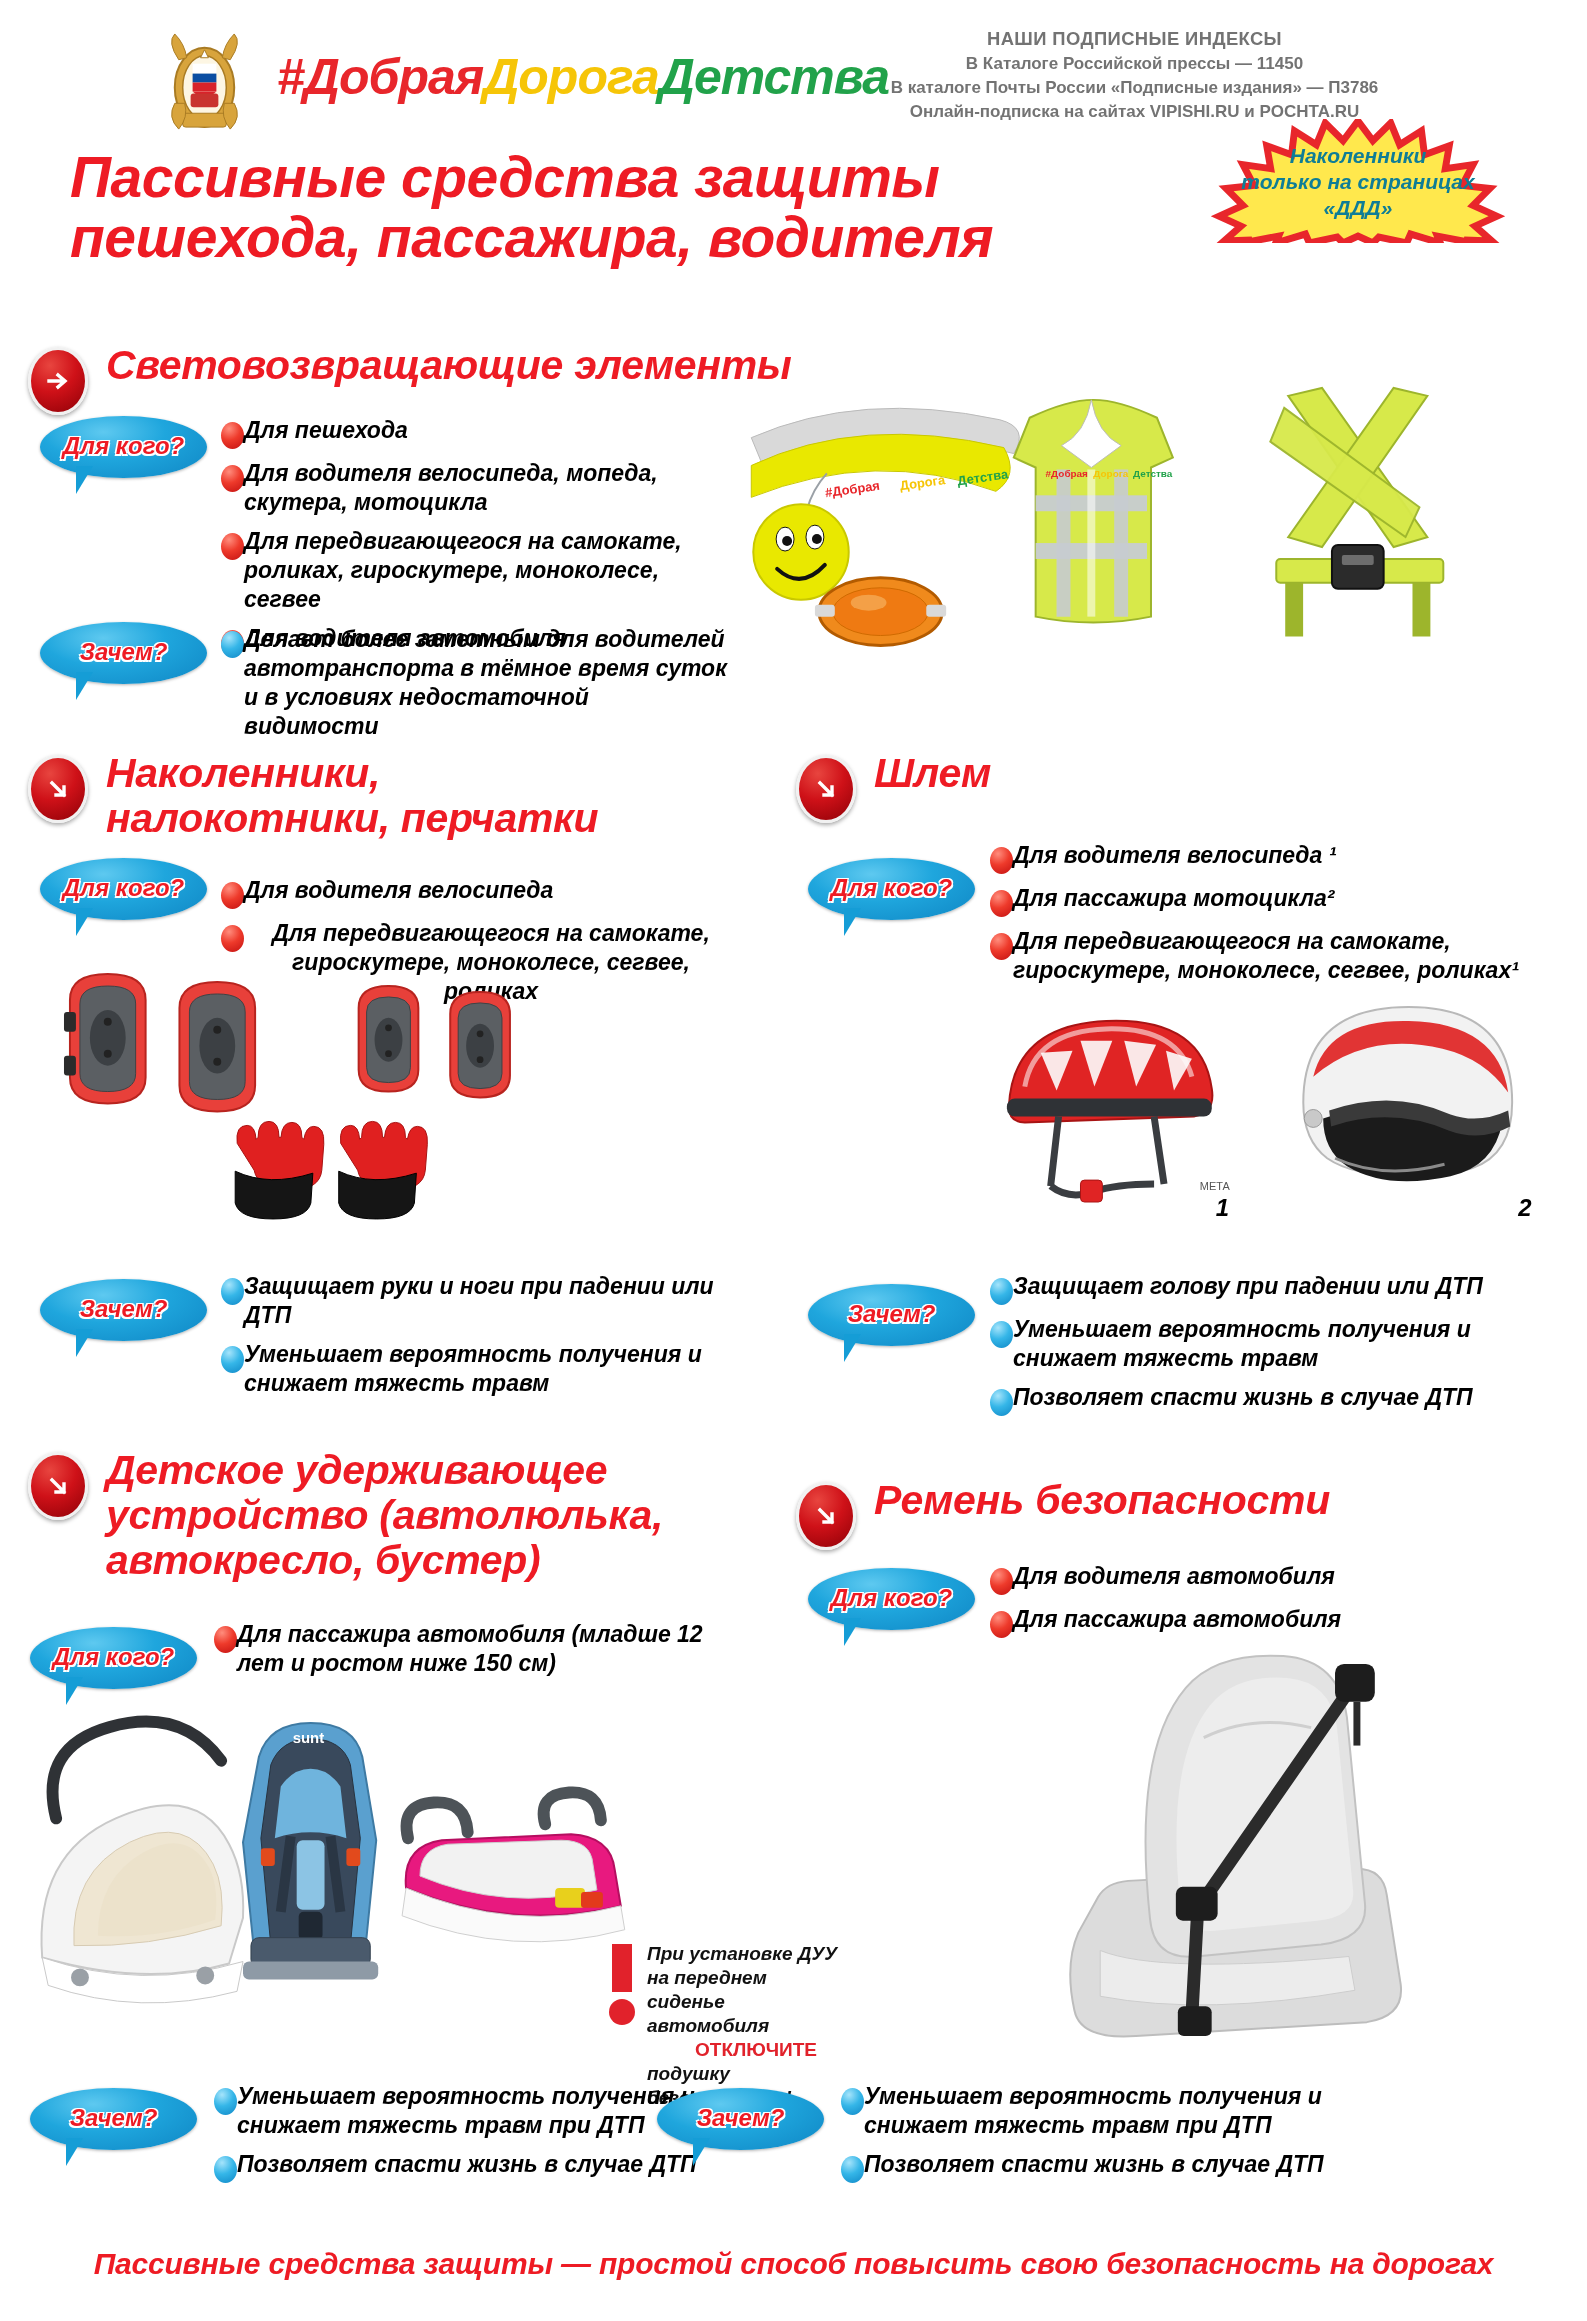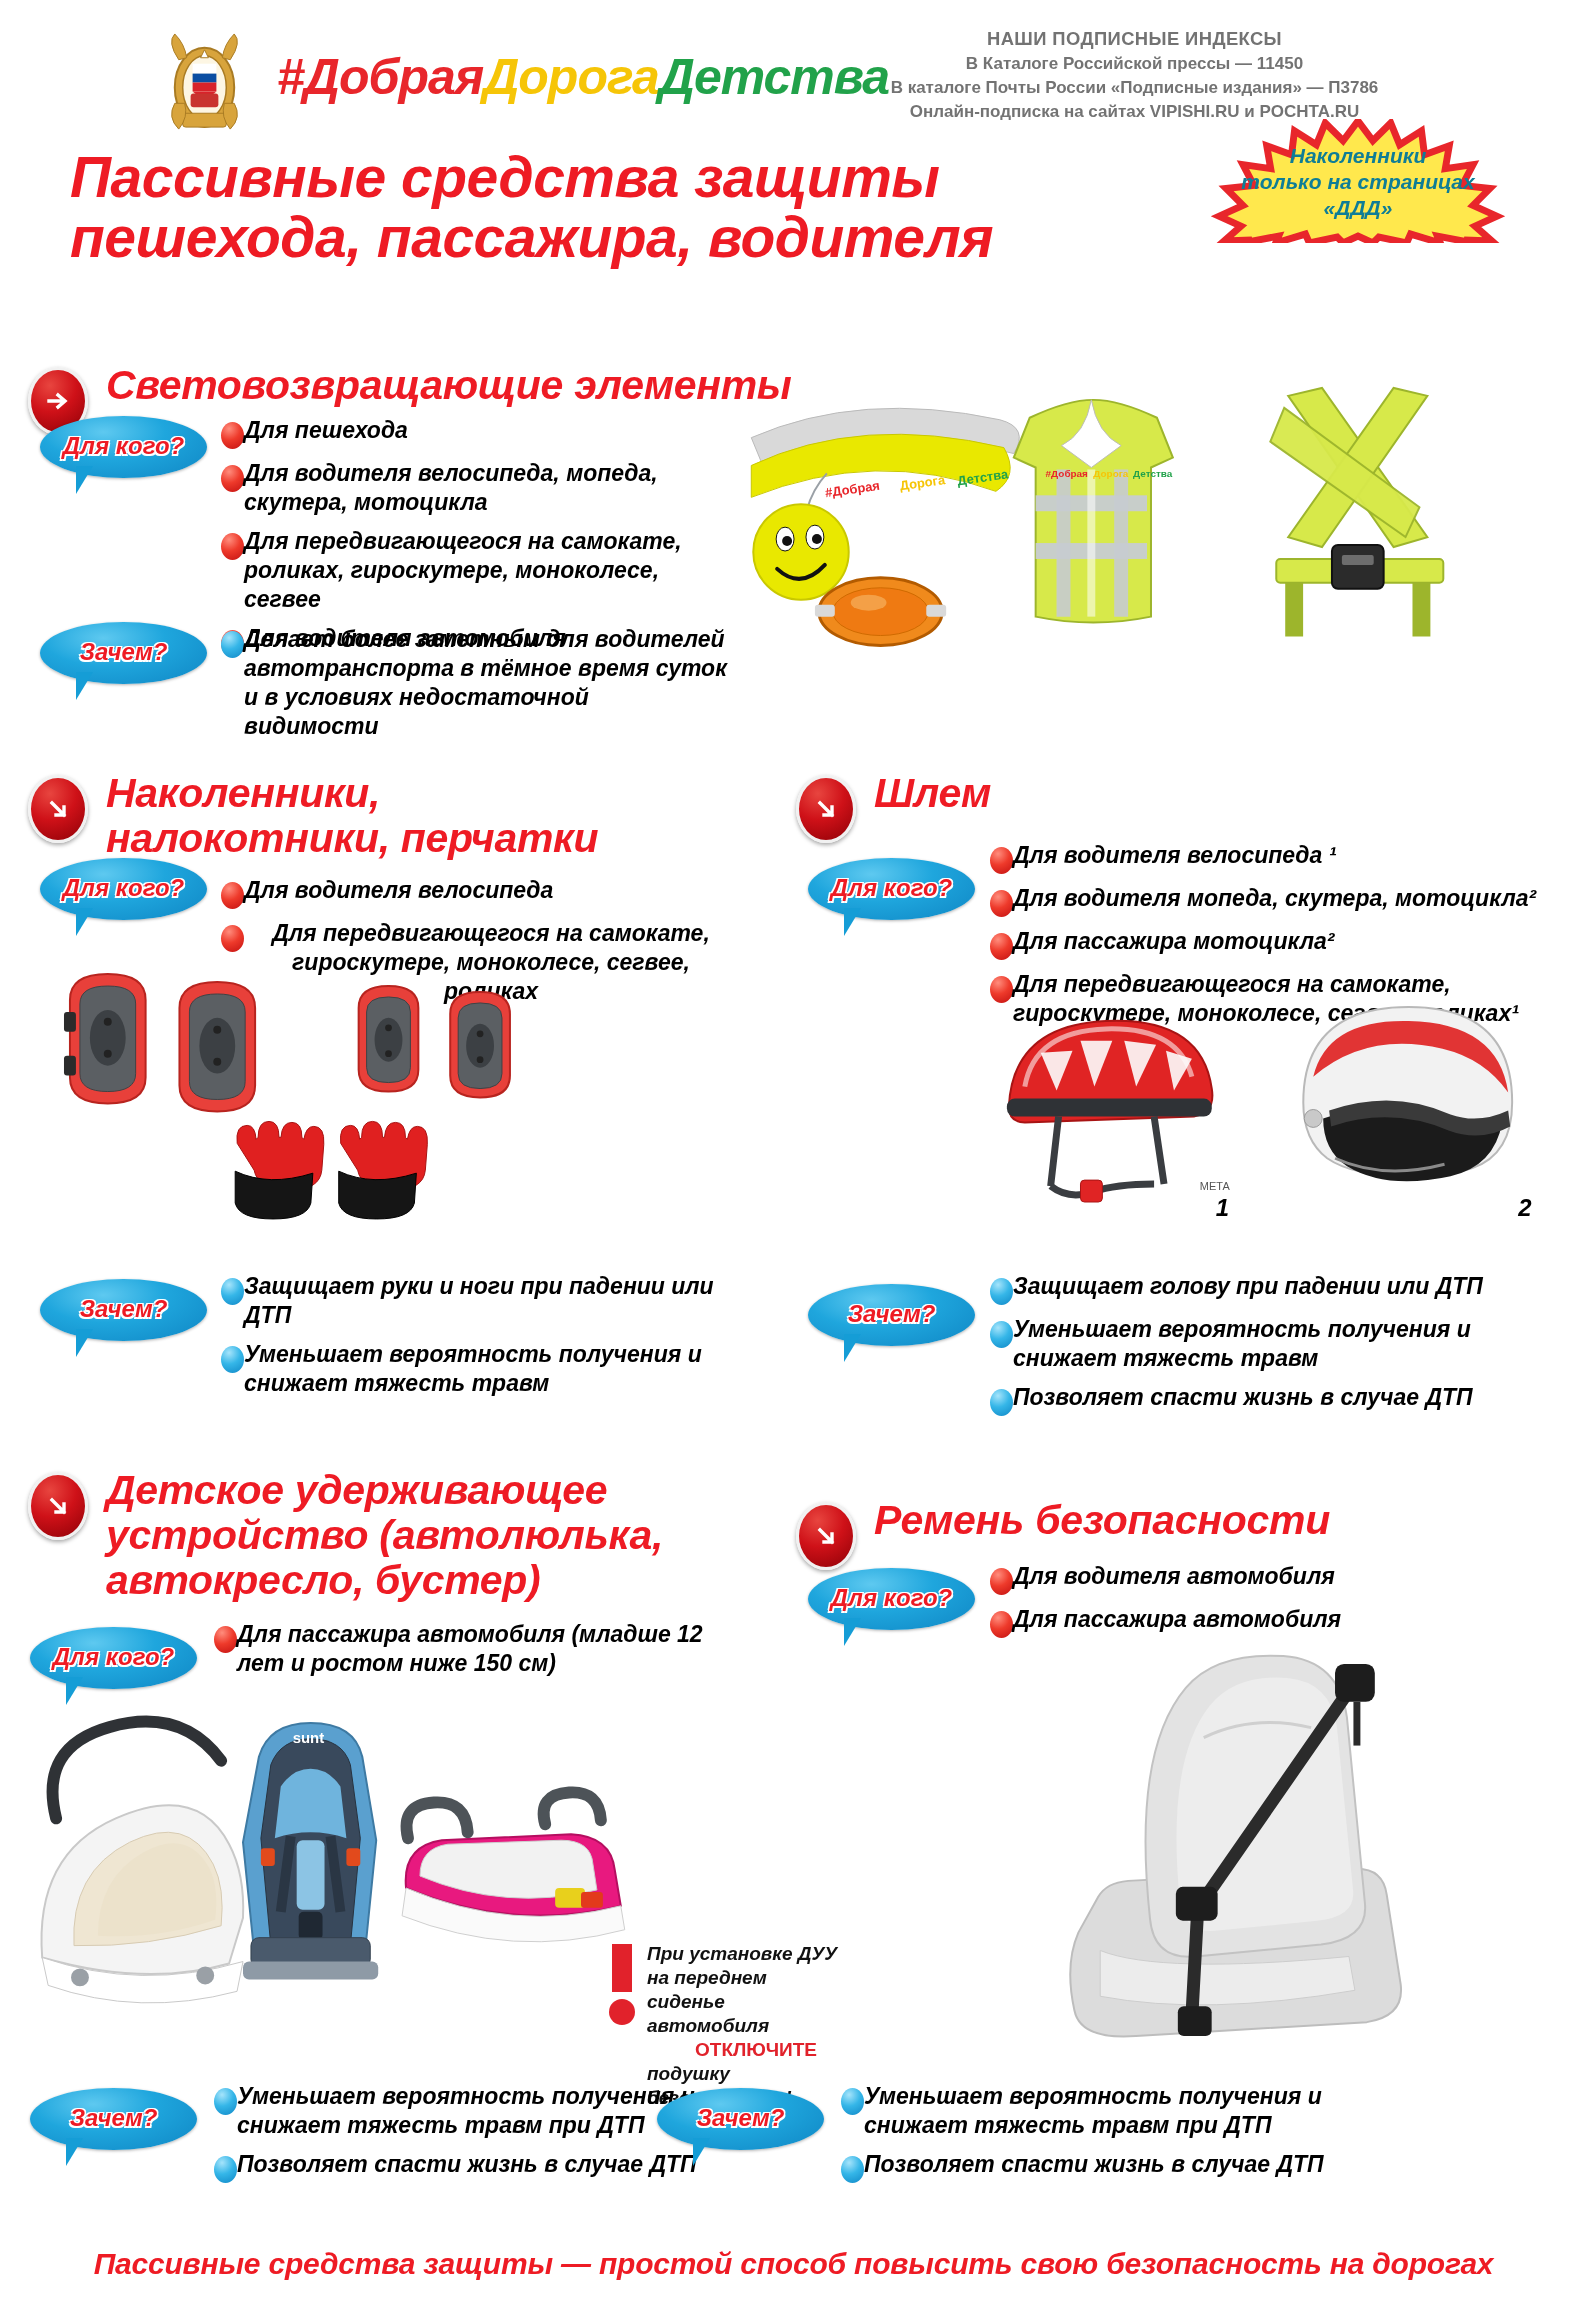--- a/index.html
+++ b/index.html
@@ -28,21 +28,21 @@
     font-size:57px;line-height:60px;font-weight:bold;font-style:italic;letter-spacing:-0.5px;}
   .maintitle .ln{display:block;}
 
   
   .burst{position:absolute;left:1194px;top:119px;width:328px;height:124px;}
   .burst svg{position:absolute;inset:0;}
   .burst .btxt{position:absolute;left:0;top:24px;width:328px;text-align:center;
     color:#0f7d96;font-style:italic;font-weight:bold;font-size:21px;line-height:26px;}
 
   
-  .sechead{position:absolute;display:flex;align-items:flex-start;gap:18px;margin-top:20px;}
+  .sechead{position:absolute;display:flex;align-items:flex-start;gap:18px;}
   .arrowbtn{width:54px;height:62px;border-radius:50%;flex:0 0 auto;margin-top:4px;
     background:radial-gradient(circle at 35% 25%, #e8453f 0%, #cf1118 45%, #8e0007 100%);
     border:3px solid #f1f1f1;box-shadow:0 2px 4px rgba(0,0,0,.35);
     display:flex;align-items:center;justify-content:center;}
   .arrowbtn svg{width:30px;height:30px;}
   .sectitle{color:#ee1b24;font-weight:bold;font-style:italic;font-size:41px;line-height:45px;letter-spacing:-0.3px;}
 
   
   .bubble{position:absolute;width:167px;height:78px;}
   .bubble .bub{position:absolute;left:0;top:0;width:167px;height:62px;border-radius:50%/50%;
@@ -340,24 +340,20 @@
     <div class="blabel">Для кого?</div>
   </div>
 
   <div class="blist" style="left:990px;top:841px;width:557px;">
     <div class="bitem">
       <span class="dot red"></span>
       <span class="btext">Для водителя велосипеда ¹</span>
     </div>
     <div class="bitem">
       <span class="dot red"></span>
-      <span class="btext">Для водителя мопеда, скутера, мотоцикла²</span>
-    </div>
-    <div class="bitem">
-      <span class="dot red"></span>
       <span class="btext">Для пассажира мотоцикла²</span>
     </div>
     <div class="bitem">
       <span class="dot red"></span>
       <span class="btext">Для передвигающегося на самокате, гироскутере, моноколесе, сегвее, роликах¹</span>
     </div>
   </div>
 
   <div class="ill" style="left:985px;top:995px;width:557px;height:229px;">
     <svg viewBox="0 0 560 230" width="557" height="229">

